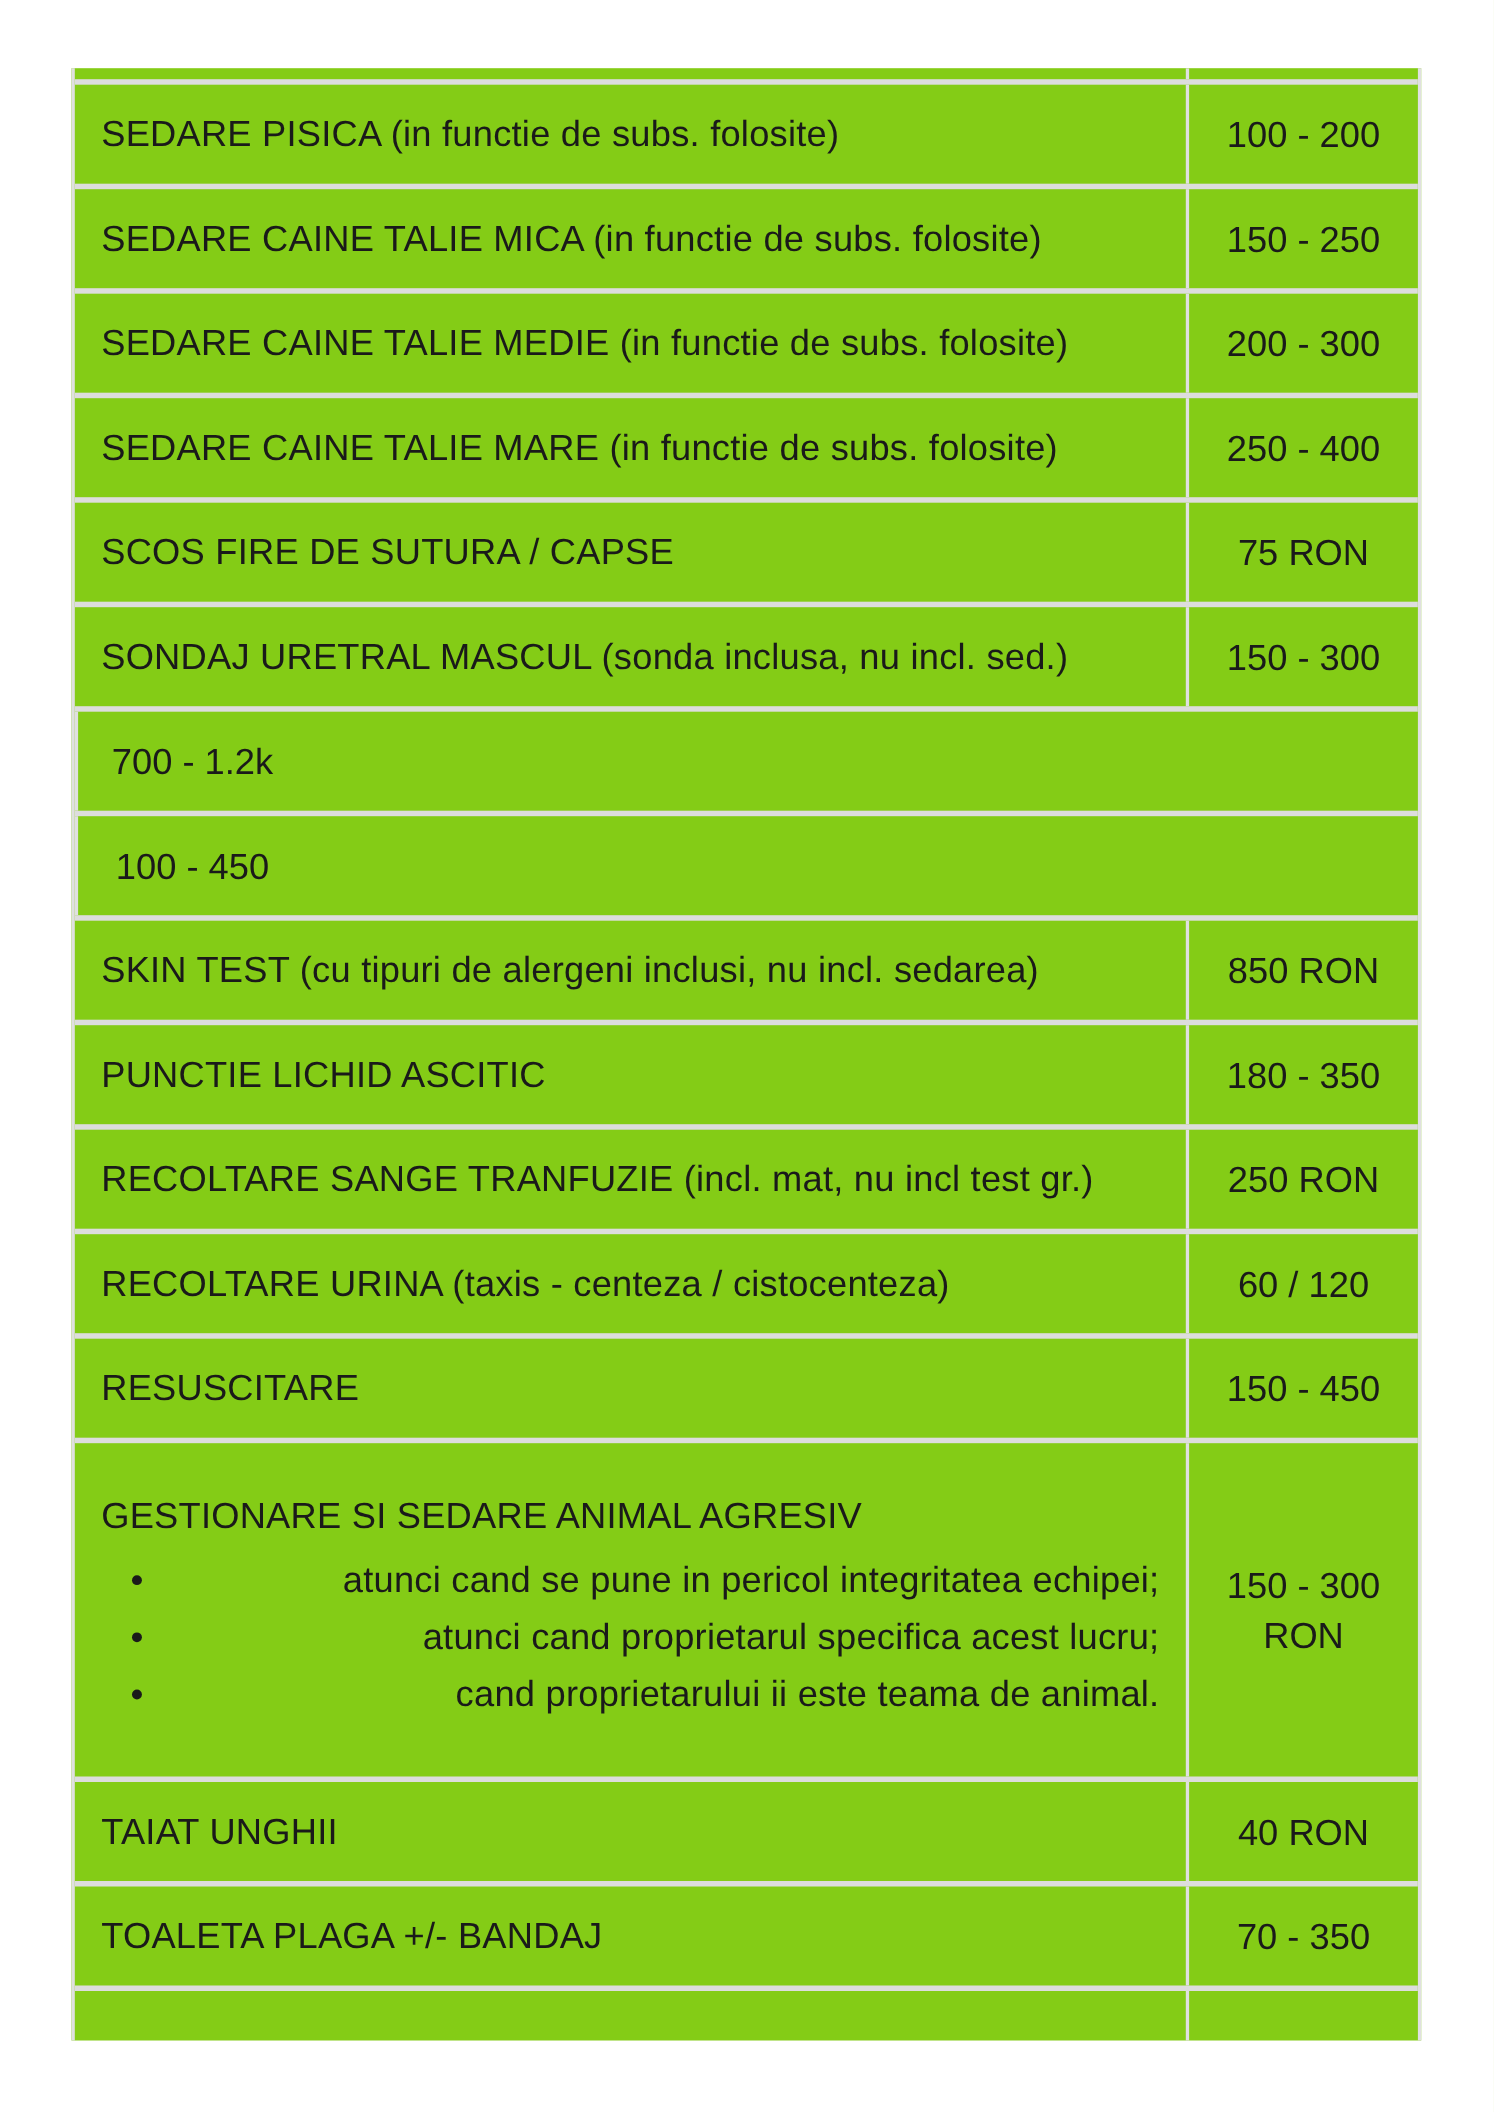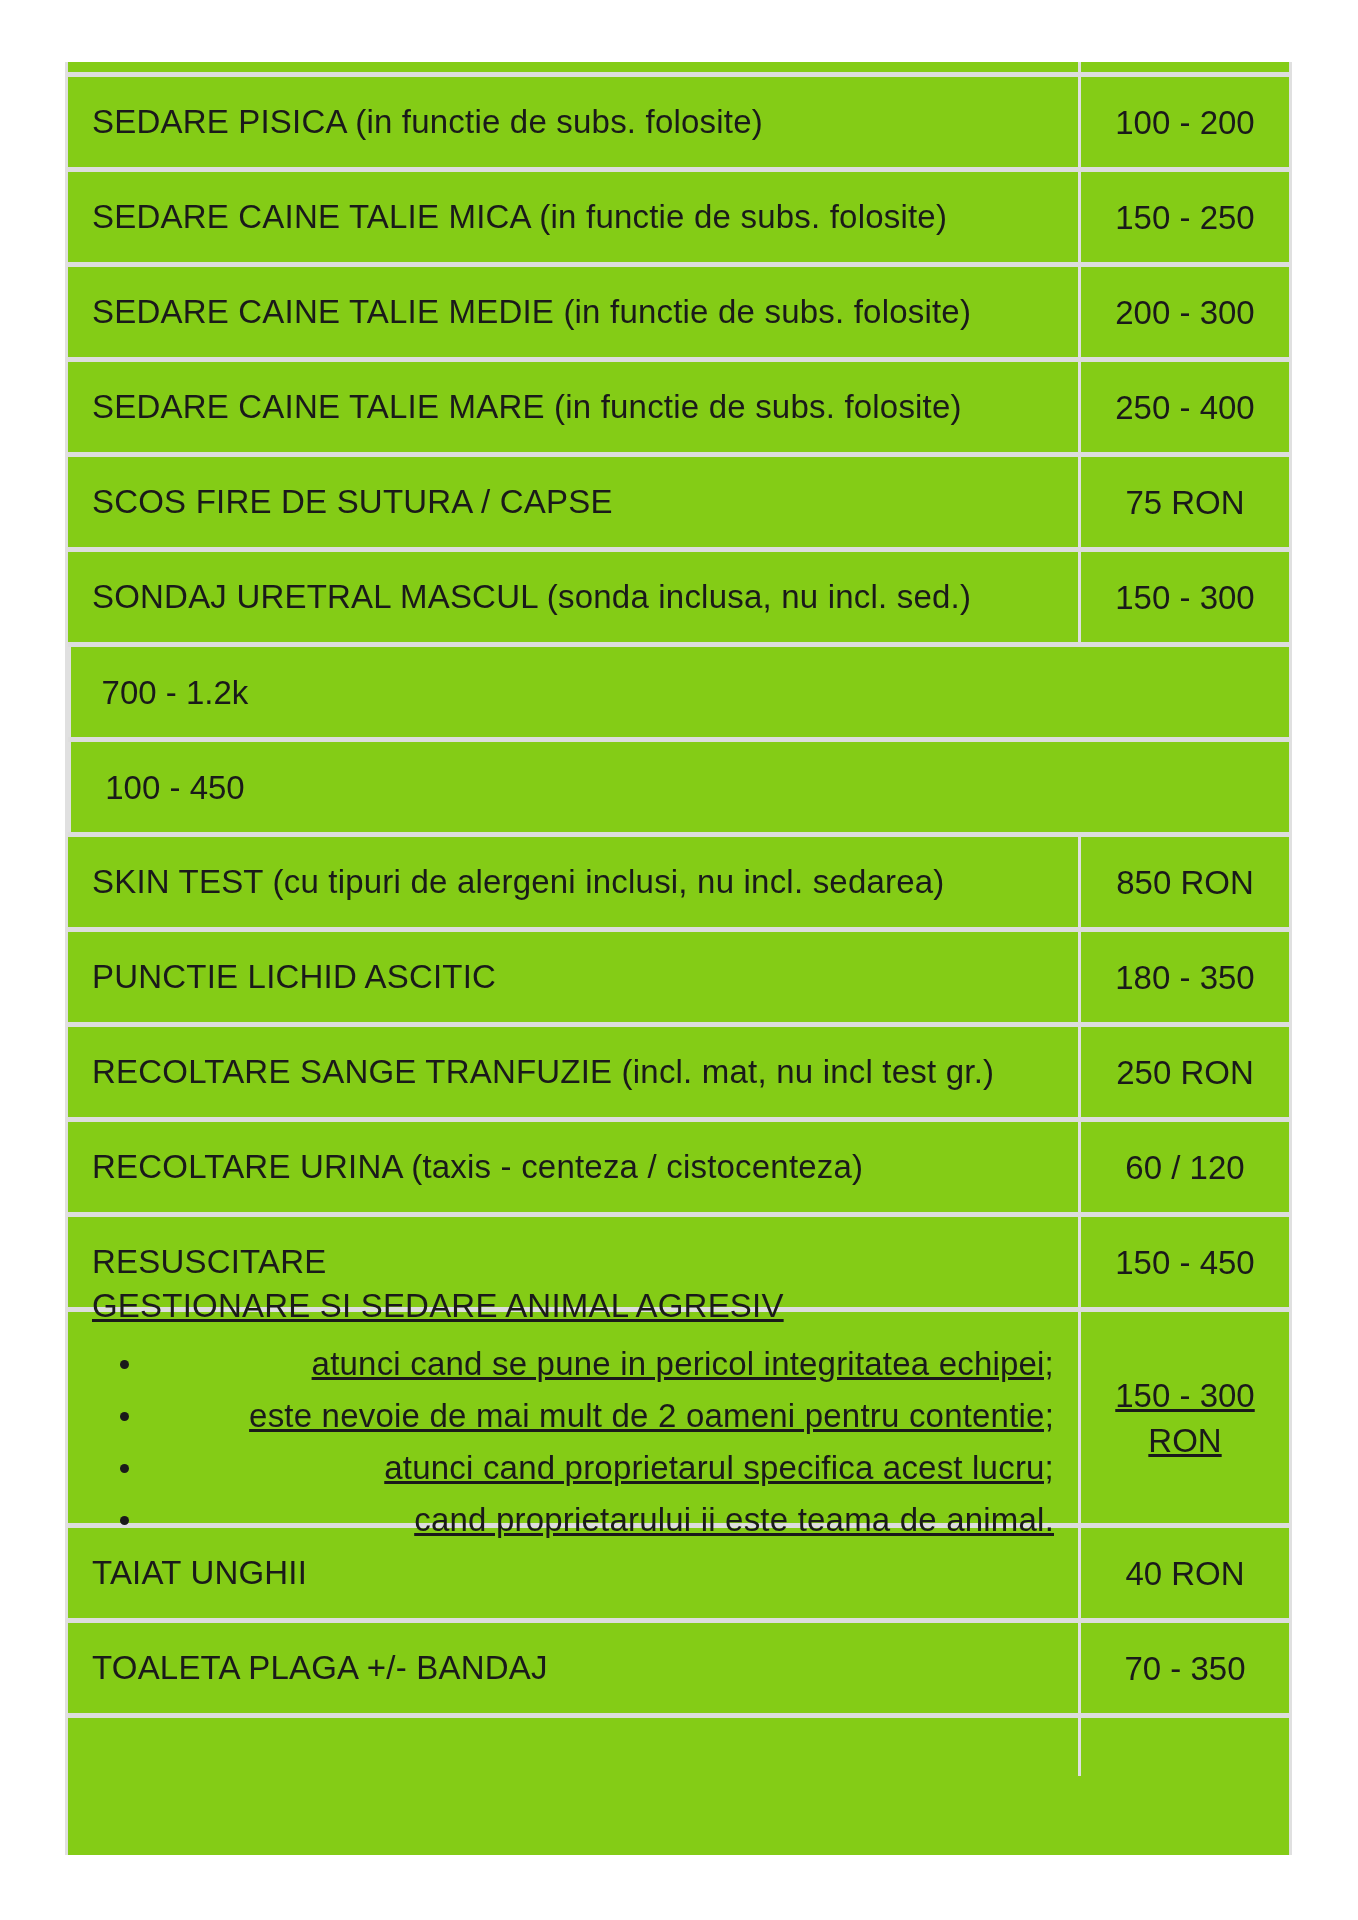--- a/index.html
+++ b/index.html
@@ -30,22 +30,21 @@
   .row {
     display: flex;
     box-sizing: border-box;
     border-bottom: 5px solid #dddddd;
     height: 95px;
   }
   .row.partial-top {
     height: 15px;
   }
   .row.tall {
-    height: 216px;
-    text-decoration: underline;
+    height: 308px;
   }
   .row.partial-bottom {
     height: 58px;
     border-bottom: none;
   }
   .cell {
     box-sizing: border-box;
   }
   .cell.service {
     flex: 1 1 auto;
@@ -200,21 +199,20 @@
         </div>
         <div class="cell price">
           <div>150 - 450</div>
         </div>
       </div>
       <div class="row tall">
         <div class="cell service">
           <div>GESTIONARE SI SEDARE ANIMAL AGRESIV</div>
           <ul class="bullets">
             <li>atunci cand se pune in pericol integritatea echipei;</li>
-            <li>este nevoie de mai mult de 2 oameni pentru contentie;</li>
             <li>atunci cand proprietarul specifica acest lucru;</li>
             <li>cand proprietarului ii este teama de animal.</li>
           </ul>
         </div>
         <div class="cell price">
           <div>150 - 300</div>
           <div>RON</div>
         </div>
       </div>
       <div class="row">

